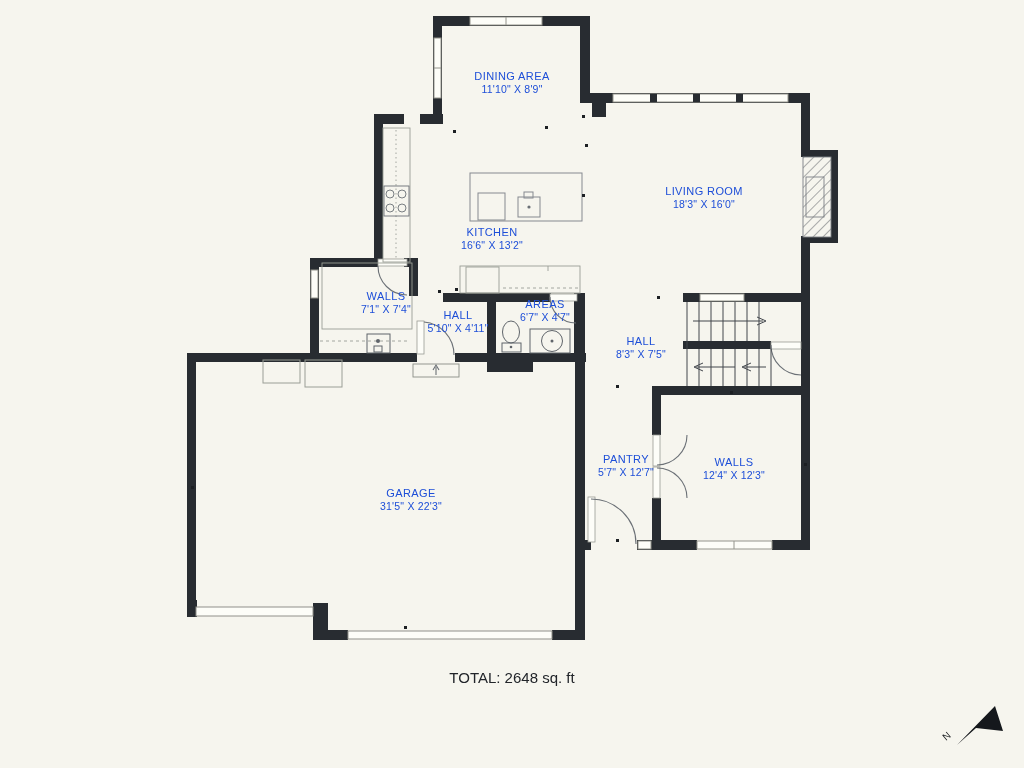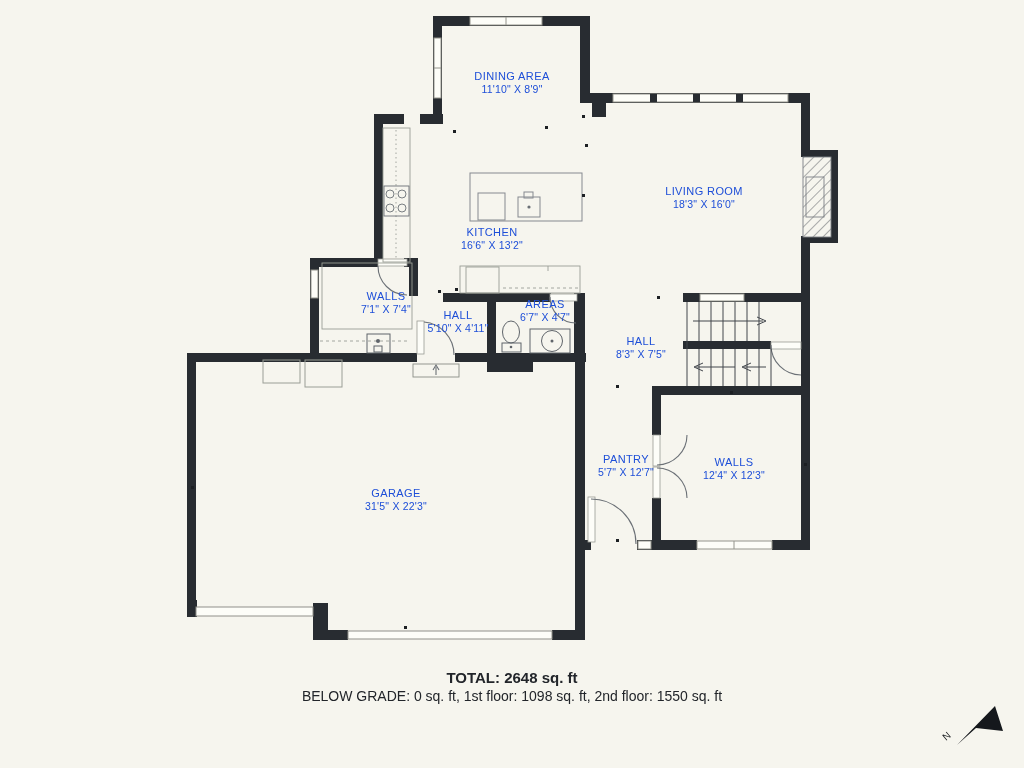--- a/index.html
+++ b/index.html
@@ -5,21 +5,21 @@
   html,body{margin:0;padding:0;}
   #page{position:relative;width:1024px;height:768px;background:#f6f5ee;overflow:hidden;
         font-family:"Liberation Sans",sans-serif;}
   #plan-svg{position:absolute;left:0;top:0;}
   .lbl{position:absolute;transform:translate(-50%,-50%);text-align:center;
        color:#1d4ed8;white-space:nowrap;line-height:12.5px;}
   .lbl .rname{font-size:11px;letter-spacing:0.4px;}
   .lbl .rdims{font-size:10.5px;letter-spacing:0.2px;}
   #footer{position:absolute;left:0;top:670px;width:1024px;text-align:center;
           color:#22252a;font-size:14px;line-height:16px;}
-  #footer .total{font-size:15px;font-weight:bold;margin-bottom:2px;}
+  #footer .total{font-size:15px;font-weight:normal;margin-bottom:2px;}
 </style>
 </head>
 <body>
 
 <div id="page">
 
 <svg id="plan-svg" width="1024" height="768" viewBox="0 0 1024 768">
   <defs>
     <pattern id="hp" patternUnits="userSpaceOnUse" width="7" height="7" patternTransform="rotate(-45)">
       <rect width="7" height="7" fill="#f6f5ee"></rect>
@@ -247,31 +247,30 @@
   <div class="rdims">5'10" X 4'11"</div>
 </div>
 <div class="lbl" style="left:545px;top:310px">
   <div class="rname">AREAS</div>
   <div class="rdims">6'7" X 4'7"</div>
 </div>
 <div class="lbl" style="left:641px;top:347px">
   <div class="rname">HALL</div>
   <div class="rdims">8'3" X 7'5"</div>
 </div>
-<div class="lbl" style="left:396px;top:499px">
+<div class="lbl" style="left:411px;top:499px">
   <div class="rname">GARAGE</div>
   <div class="rdims">31'5" X 22'3"</div>
 </div>
 <div class="lbl" style="left:626px;top:465px">
   <div class="rname">PANTRY</div>
   <div class="rdims">5'7" X 12'7"</div>
 </div>
 <div class="lbl" style="left:734px;top:468px">
   <div class="rname">WALLS</div>
   <div class="rdims">12'4" X 12'3"</div>
 </div>
 
 <div id="footer">
   <div class="total">TOTAL: 2648 sq. ft</div>
-  <div>BELOW GRADE: 0 sq. ft, 1st floor: 1098 sq. ft, 2nd floor: 1550 sq. ft</div>
 </div>
 
 </div>
 
 </body></html>

